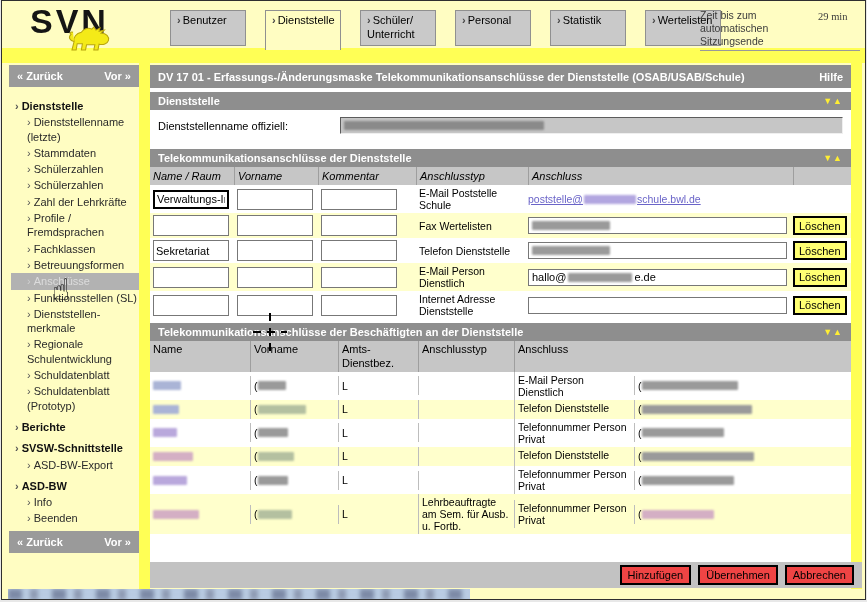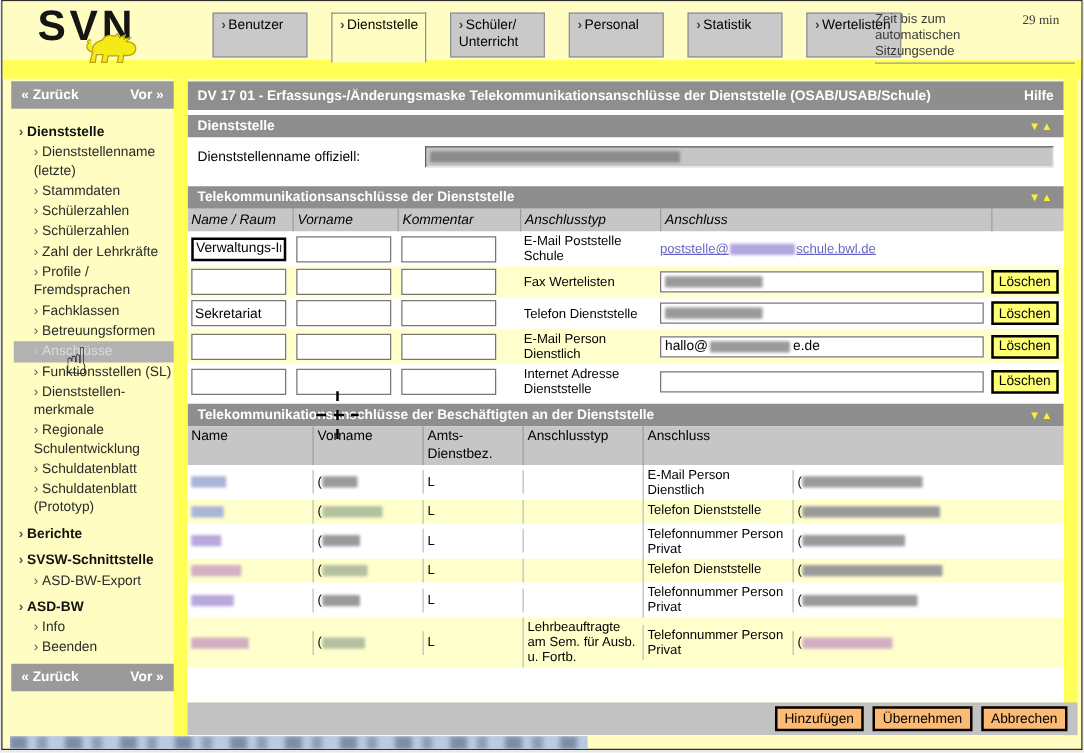--- a/index.html
+++ b/index.html
@@ -90,21 +90,21 @@
   .t2-row{align-items:center;}
   .t2-row.even{background:#ffffcc;}
   .t2-row .tc{padding:2px 3px;border-left:1px solid #bdbdbd;min-height:19px;display:flex;align-items:center;
               font-size:10.5px;line-height:1.15;}
   .t2-row .tc:first-child{border-left:none;}
   .t2-row .tc.wrap{display:block;}
 
   
   .button-bar{position:absolute;left:148px;top:561px;width:712px;height:26px;background:#c2c2c2;
               display:flex;justify-content:flex-end;align-items:center;gap:7px;padding-right:8px;}
-  .btn{background:#fdba74;border:2px solid #000;font:inherit;padding:1px 6px;height:20px;cursor:pointer;}
+  .btn{background:#ef4444;border:2px solid #000;font:inherit;padding:1px 6px;height:20px;cursor:pointer;}
 
   
   .status-blur{position:absolute;left:6px;top:588px;width:462px;height:11px;background:#b9cbe2;overflow:hidden;}
   .status-blur .marks{width:100%;height:100%;filter:blur(2px);
      background:repeating-linear-gradient(90deg,#7d8aa6 0 14px,#b9cbe2 14px 22px,#8e9ab2 22px 30px,#b9cbe2 30px 44px);}
 
   
   .hand-cursor{position:absolute;left:50px;top:274px;font-size:30px;color:#0a0a0a;z-index:9;
                font-family:"DejaVu Sans",sans-serif;line-height:1;}
   .ch-v{position:absolute;left:267px;top:312px;width:2px;height:40px;z-index:9;

